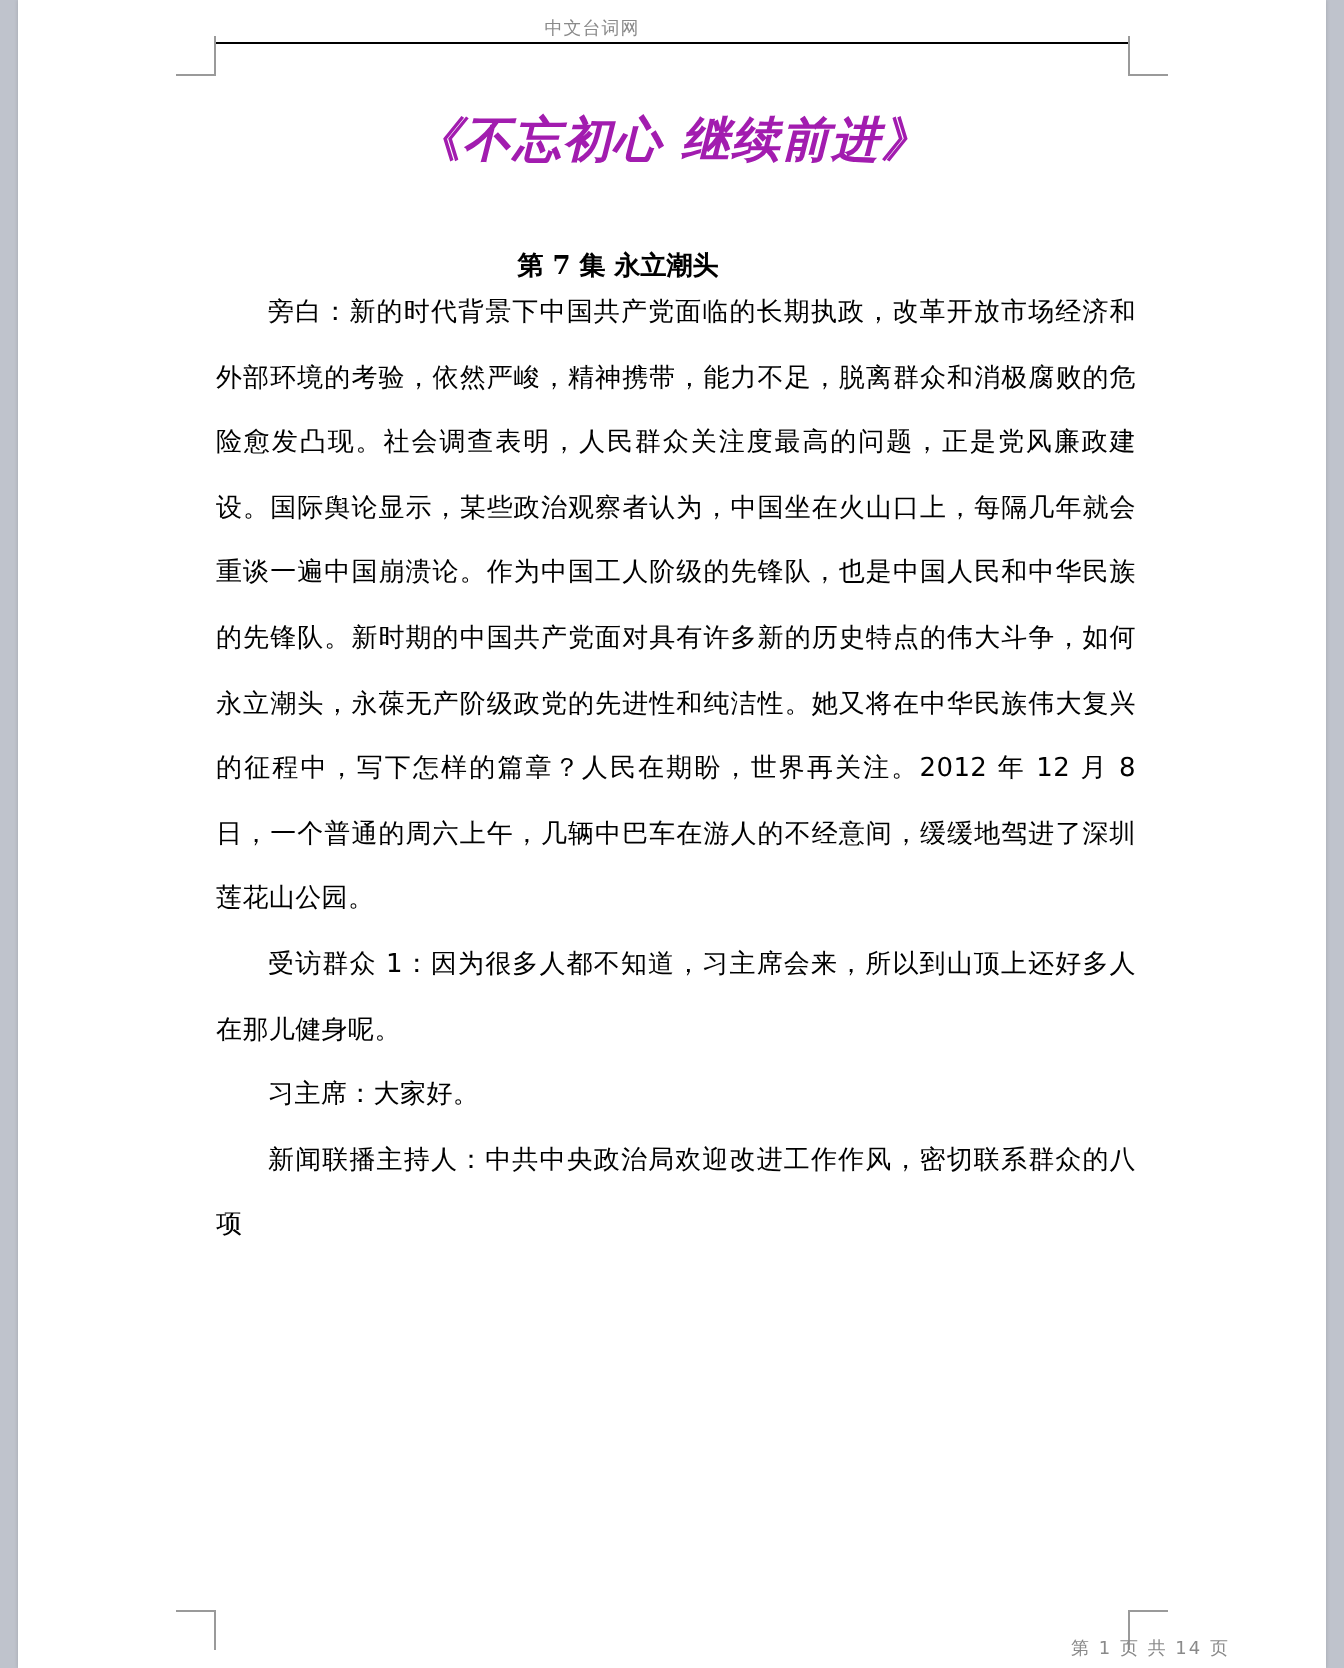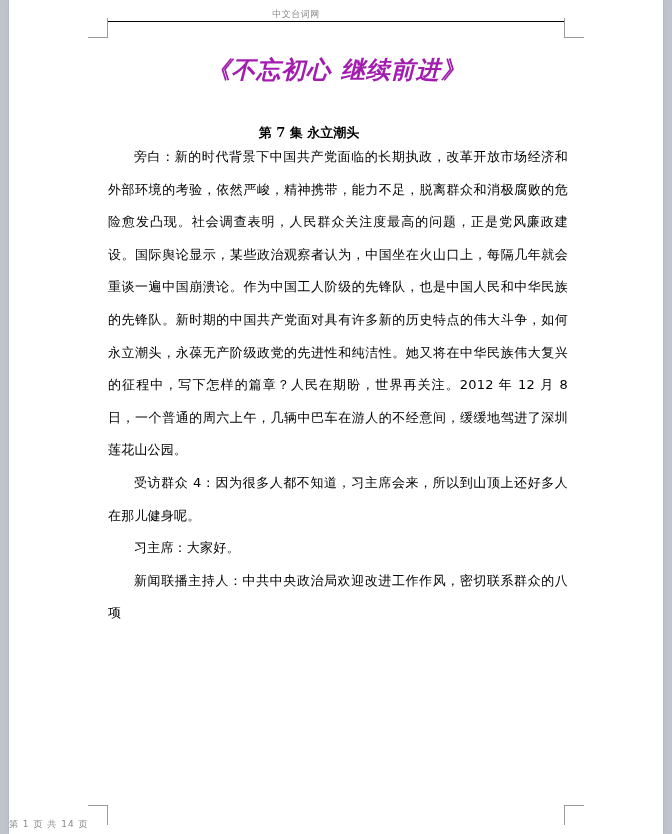--- a/index.html
+++ b/index.html
@@ -37,21 +37,21 @@
     width: 456px;
     height: 0;
     border-top: 1.5px solid #000;
   }
   .crop { position: absolute; background: #9a9a9a; }
   .footer-text {
     position: absolute;
     left: 0;
     width: 606px;
     top: 818px;
-    text-align: left;
+    text-align: right;
     font-size: 9px;
     color: #8a8a8a;
     letter-spacing: 1px;
   }
   .title {
     position: absolute;
     left: 0;
     width: 654px;
     top: 54px;
     text-align: center;
@@ -105,19 +105,19 @@
   <div class="crop" style="left:79px;top:805px;width:20px;height:1px;"></div>
   <div class="crop" style="left:98px;top:805px;width:1px;height:20px;"></div>
   <div class="crop" style="left:555px;top:805px;width:20px;height:1px;"></div>
   <div class="crop" style="left:555px;top:805px;width:1px;height:20px;"></div>
 
   <div class="title">《不忘初心  继续前进》</div>
   <div class="subtitle">第 7 集  永立潮头</div>
 
   <div class="body">
     <p>旁白：新的时代背景下中国共产党面临的长期执政，改革开放市场经济和外部环境的考验，依然严峻，精神携带，能力不足，脱离群众和消极腐败的危险愈发凸现。社会调查表明，人民群众关注度最高的问题，正是党风廉政建设。国际舆论显示，某些政治观察者认为，中国坐在火山口上，每隔几年就会重谈一遍中国崩溃论。作为中国工人阶级的先锋队，也是中国人民和中华民族的先锋队。新时期的中国共产党面对具有许多新的历史特点的伟大斗争，如何永立潮头，永葆无产阶级政党的先进性和纯洁性。她又将在中华民族伟大复兴的征程中，写下怎样的篇章？人民在期盼，世界再关注。2012 年 12 月 8 日，一个普通的周六上午，几辆中巴车在游人的不经意间，缓缓地驾进了深圳莲花山公园。</p>
-    <p>受访群众 4：因为很多人都不知道，习主席会来，所以到山顶上还好多人在那儿健身呢。</p>
+    <p>受访群众 1：因为很多人都不知道，习主席会来，所以到山顶上还好多人在那儿健身呢。</p>
     <p>习主席：大家好。</p>
     <p>新闻联播主持人：中共中央政治局欢迎改进工作作风，密切联系群众的八项</p>
   </div>
 
   <div class="footer-text">第 1 页 共 14 页</div>
 </div>
 
 </body></html>

